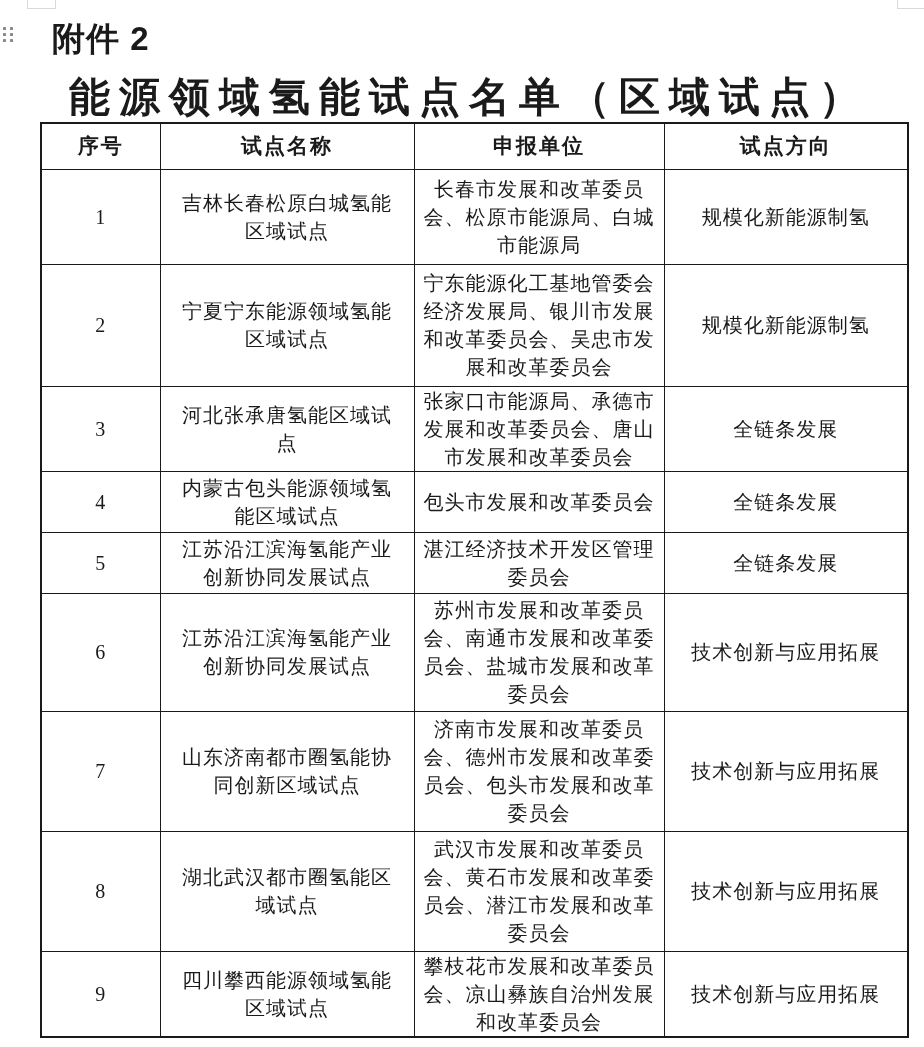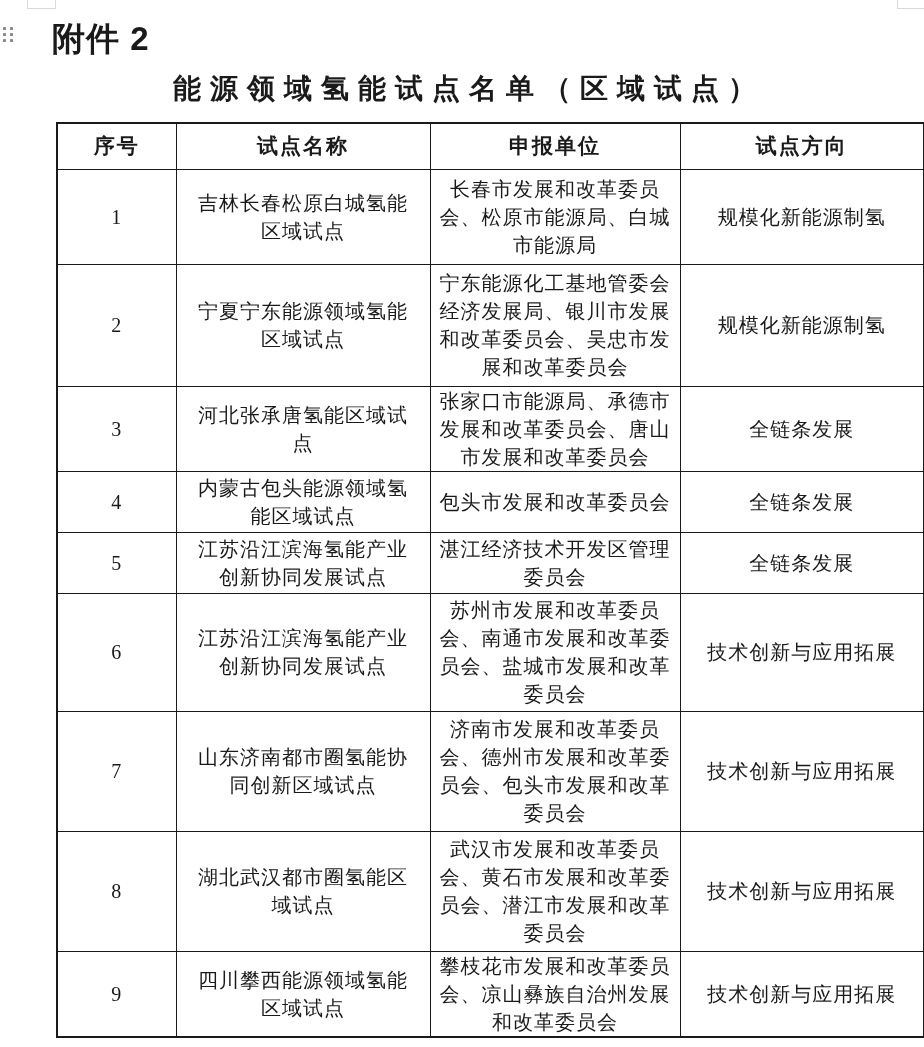--- a/index.html
+++ b/index.html
@@ -14,24 +14,24 @@
   
   .drag-handle{position:absolute;left:3px;top:27px;width:11px;height:16px;
     display:grid;grid-template-columns:3px 3px;grid-template-rows:3px 3px 3px;
     column-gap:4px;row-gap:3px;cursor:grab;}
   .drag-handle span{width:3px;height:3px;background:#8a8a8a;border-radius:0.5px;}
   
   .attach-label{position:absolute;left:52px;top:17px;font-size:33px;font-weight:bold;
     letter-spacing:1px;font-family:"Liberation Sans",sans-serif;}
   
   .doc-title{position:absolute;left:0;top:70px;width:924px;text-align:center;
-    font-size:28px;font-weight:bold;letter-spacing:9px;padding-left:14px;box-sizing:border-box;
+    font-size:41px;font-weight:bold;letter-spacing:9px;padding-left:14px;box-sizing:border-box;
     font-family:"DejaVu Serif",cursive;white-space:nowrap;}
   
-  table.pilot{position:absolute;left:56px;top:122px;width:867px;
+  table.pilot{position:absolute;left:40px;top:122px;width:867px;
     border-collapse:collapse;table-layout:fixed;background:#fff;}
   table.pilot th,table.pilot td{
     border:1px solid #1a1a1a;text-align:center;vertical-align:middle;
     overflow:hidden;box-sizing:border-box;}
   table.pilot{border:2px solid #1a1a1a;}
   table.pilot thead th{
     height:46px;font-family:"Liberation Sans",sans-serif;font-weight:bold;
     font-size:21px;letter-spacing:2px;}
   table.pilot td{
     font-family:"Liberation Serif",serif;font-size:20px;line-height:28px;letter-spacing:1px;}

